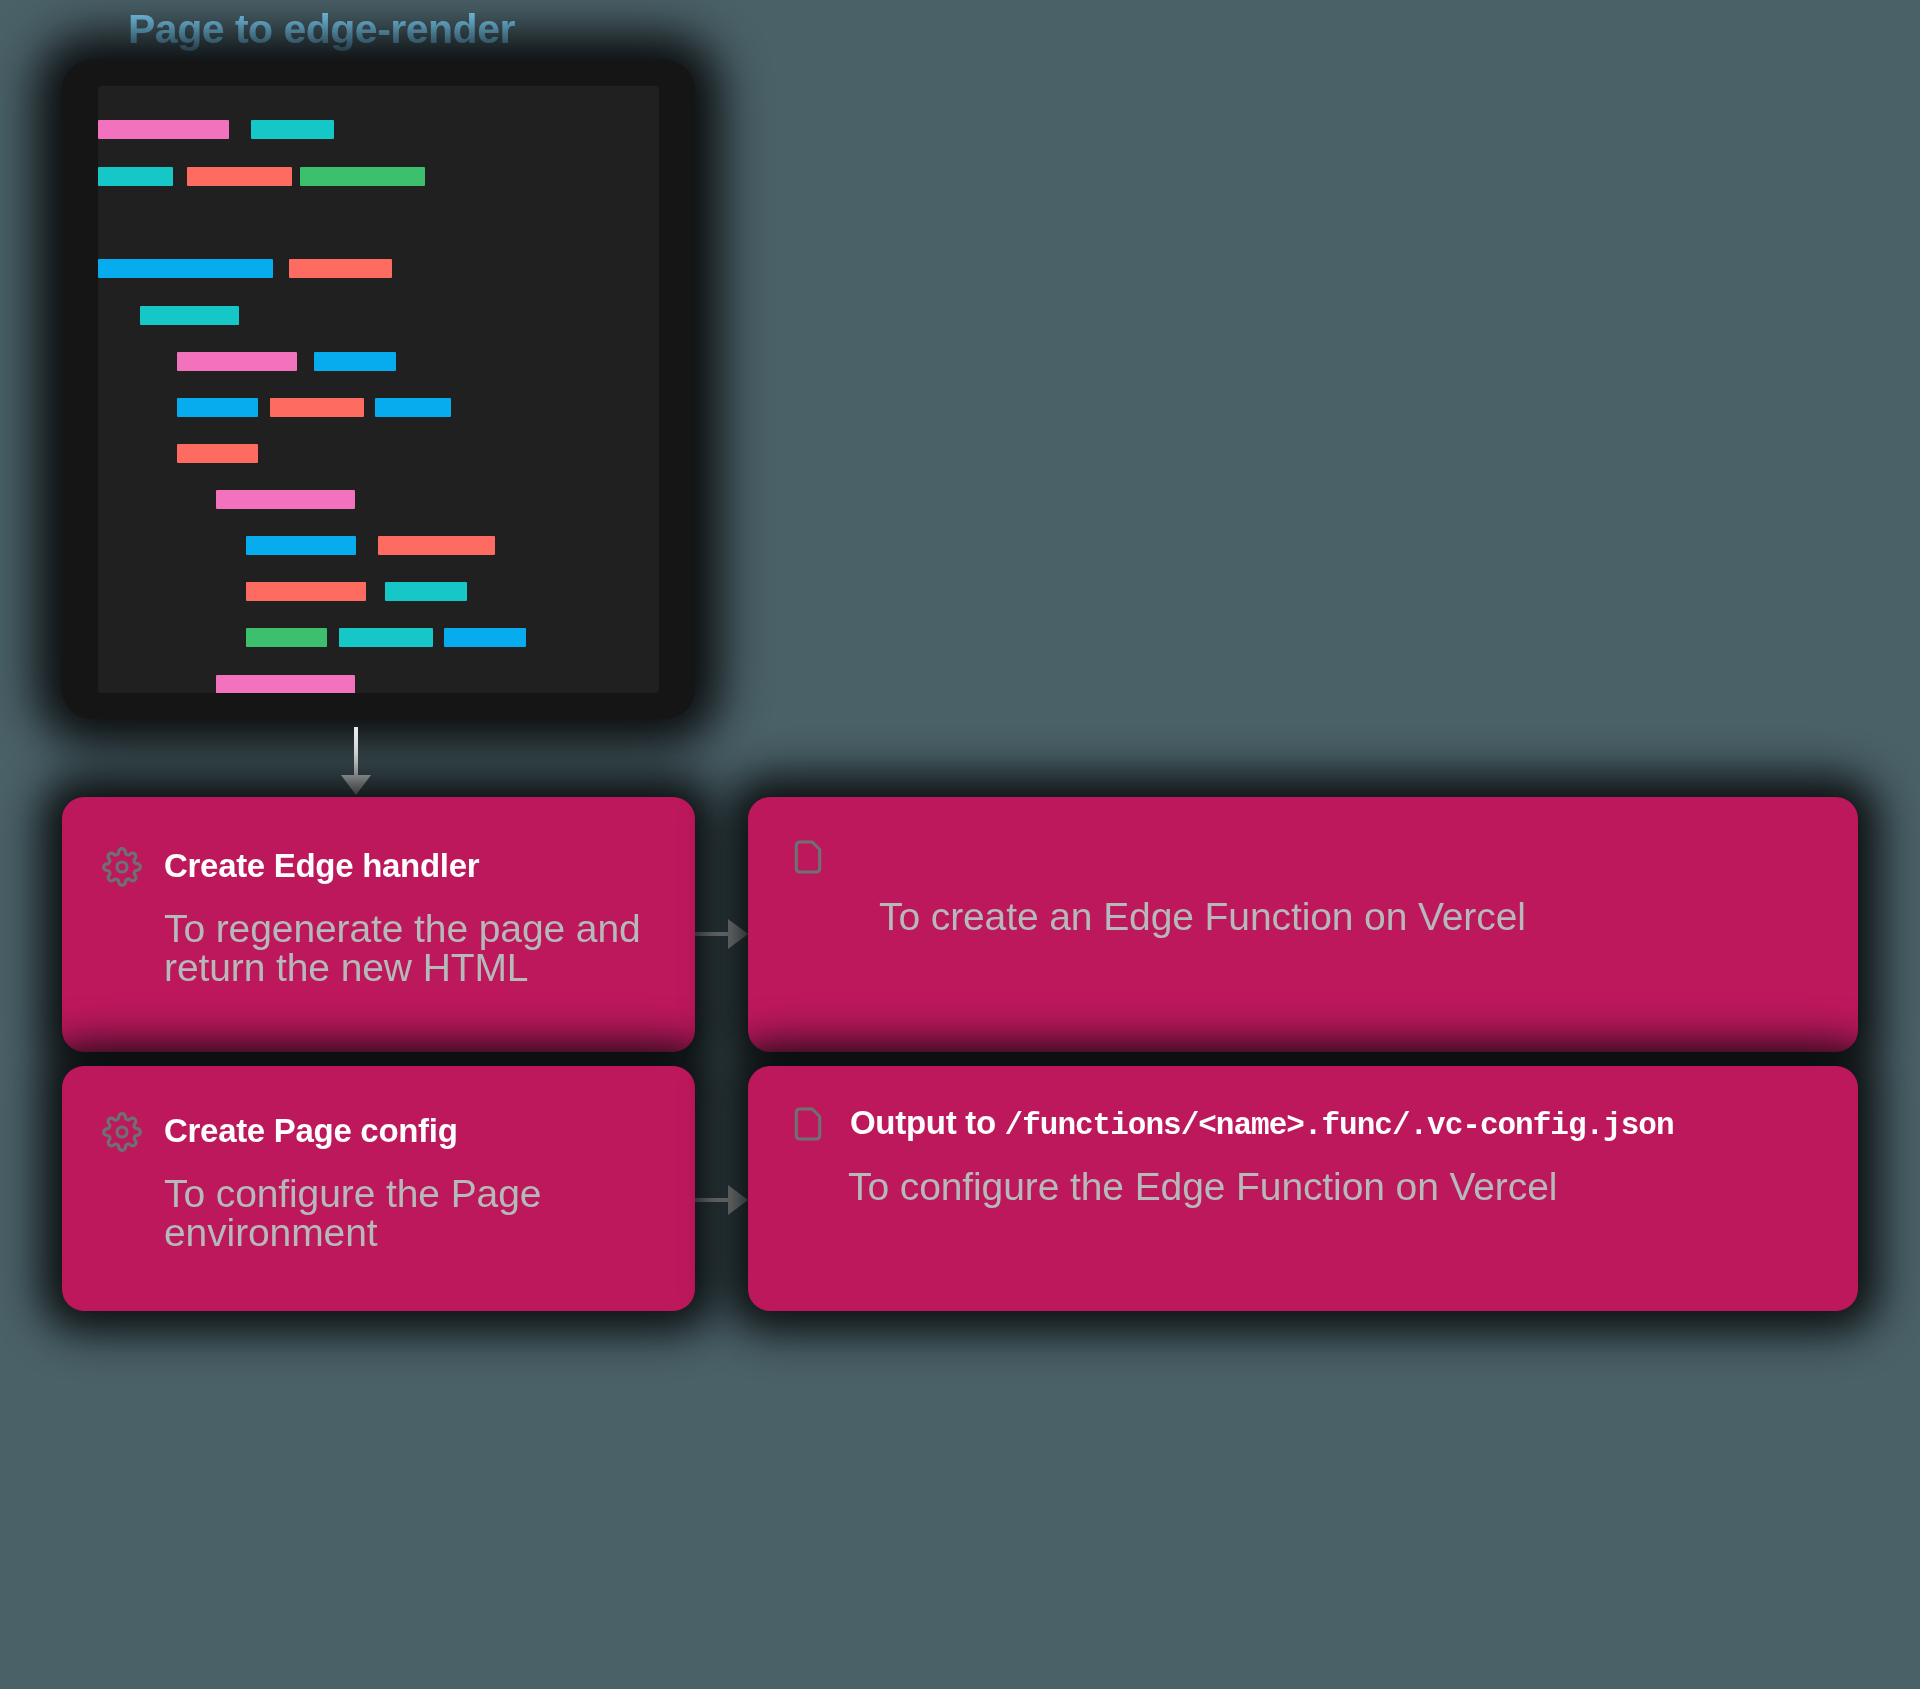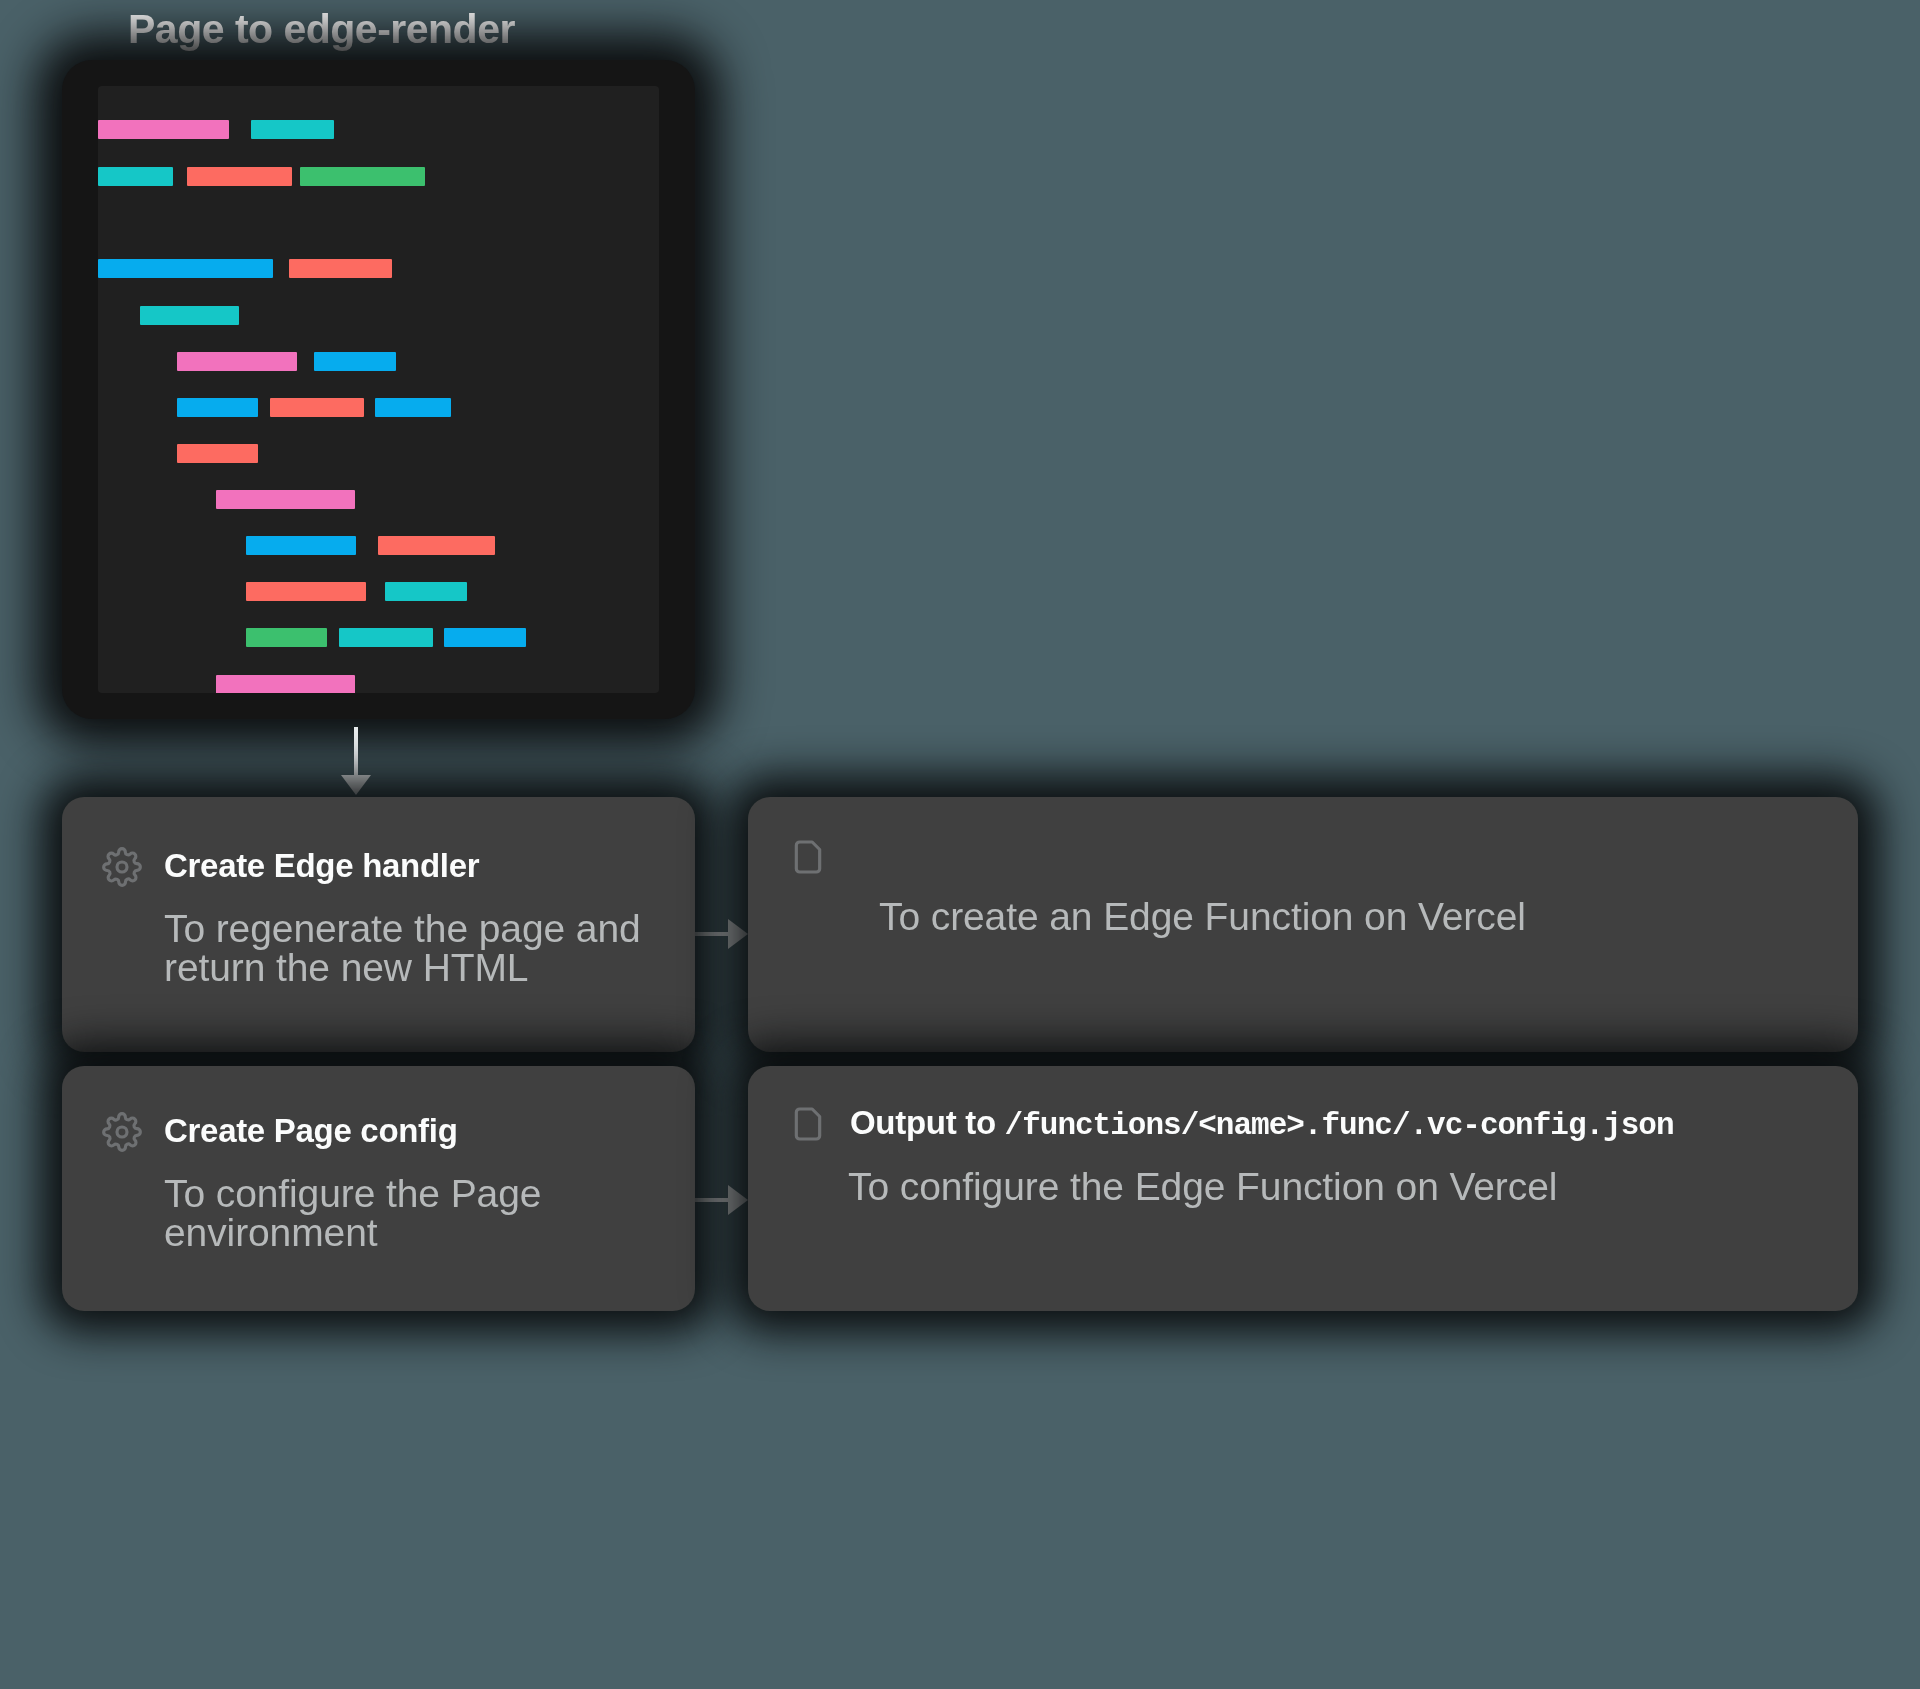--- a/index.html
+++ b/index.html
@@ -13,30 +13,30 @@
     position: relative;
   }
 
   
   .title {
     position: absolute;
     left: 128px;
     top: 4px;
     font-size: 41px;
     font-weight: bold;
-    color: #ffffff;
+    color: #7dd3fc;
     letter-spacing: -0.5px;
     line-height: 50px;
     white-space: nowrap;
   }
 
   
   .card {
     position: absolute;
-    background: #404040;
+    background: #be185d;
     border-radius: 22px;
     box-shadow: 0 0 42px 22px rgba(8,10,11,0.92);
   }
 
   
   #code-panel {
     left: 62px;
     top: 60px;
     width: 633px;
     height: 659px;

